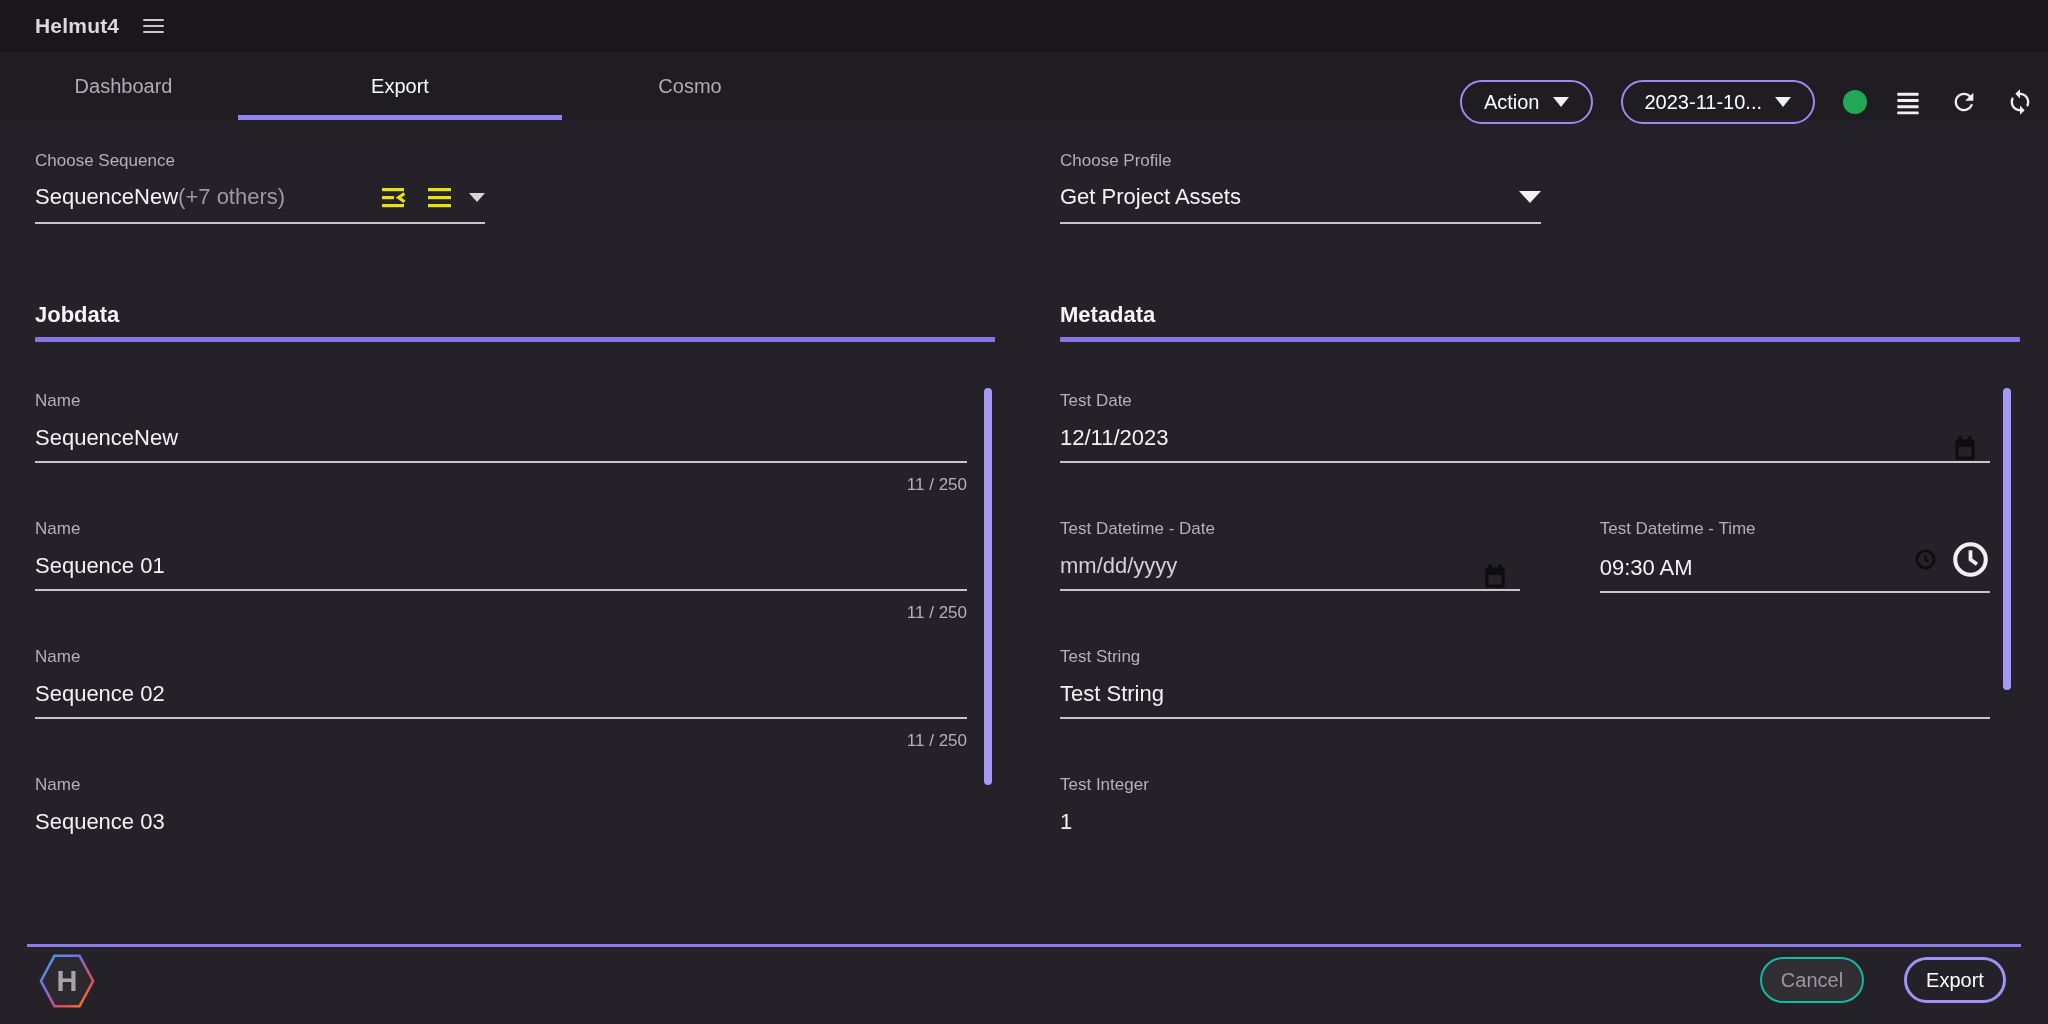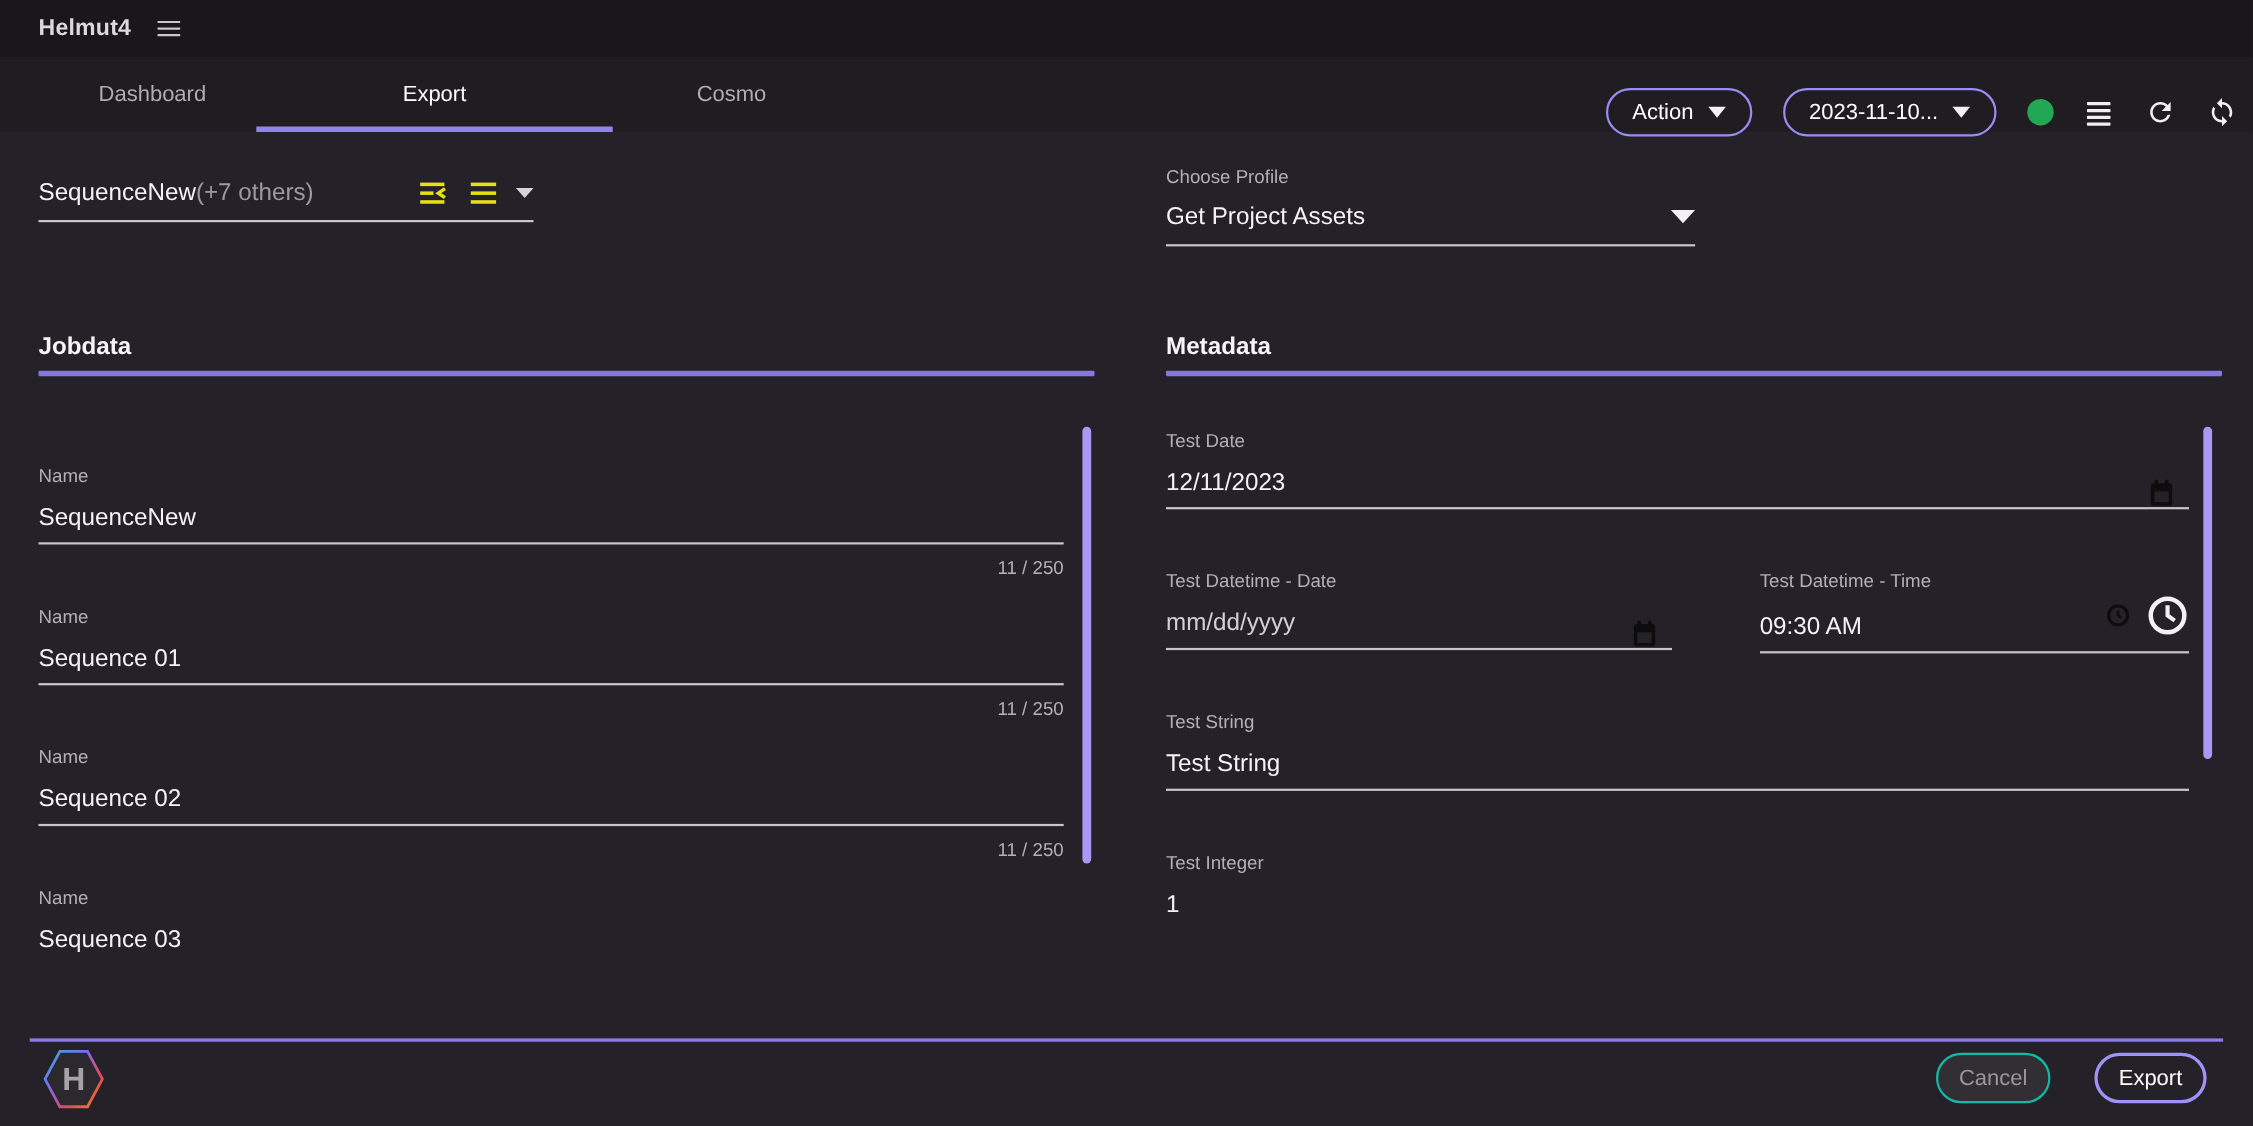--- a/index.html
+++ b/index.html
@@ -25,21 +25,21 @@
 
   
   .topbar{position:absolute;left:0;top:0;width:2048px;height:52px;background:var(--bg-top);
     display:flex;align-items:center;padding-left:35px;}
   .app-title{font-size:21px;font-weight:700;color:#dbd9dd;letter-spacing:.2px;}
   .top-menu{margin-left:24px;display:flex;flex-direction:column;gap:4px;cursor:pointer;}
   .top-menu span{display:block;width:21px;height:2px;background:#c9c7cb;border-radius:1px;}
 
   
   .tabbar{position:absolute;left:0;top:52px;width:2048px;height:68px;background:var(--bg-tab);}
-  .tabs{position:absolute;left:44px;top:0;height:68px;display:flex;}
+  .tabs{position:absolute;left:29px;top:0;height:68px;display:flex;gap:20px;}
   .tab{position:relative;height:68px;display:flex;align-items:center;justify-content:center;
     font-size:20px;color:#b0acb3;cursor:pointer;}
   .tab.t1{width:189px;}
   .tab.t2{width:324px;color:#ffffff;}
   .tab.t3{width:216px;}
   .tab .ink{position:absolute;left:0;bottom:0;width:100%;height:5px;background:var(--accent-tab);}
 
   .controls{position:absolute;right:14px;top:16px;height:68px;display:flex;align-items:center;gap:28px;}
   .pill{height:44px;border:2.5px solid var(--accent);border-radius:23px;background:transparent;
     display:flex;align-items:center;gap:13px;padding:0 22px;color:#ffffff;font-size:20px;cursor:pointer;}
@@ -62,21 +62,21 @@
     border-top:12px solid #f2f0f4;cursor:pointer;}
 
   
   .section{position:absolute;top:302px;}
   .section.left{left:35px;width:960px;}
   .section.right{left:1060px;width:960px;}
   .section-title{font-size:22px;font-weight:700;color:#f6f4f8;}
   .section-rule{height:5px;background:var(--accent-underline);margin-top:9px;border-radius:1px;}
 
   
-  .fields-left{position:absolute;left:35px;top:390px;width:932px;margin-top:32px;}
+  .fields-left{position:absolute;left:35px;top:390px;width:932px;}
   .fields-right{position:absolute;left:1060px;top:390px;width:930px;}
   .fieldblock{position:relative;height:128px;}
   .fieldblock input{display:block;width:100%;background:transparent;border:none;outline:none;
     color:var(--txt-white);font-size:22px;font-family:"Liberation Sans",sans-serif;margin-top:11px;height:30px;padding:0;}
   .fieldblock input::placeholder{color:#d3d1d6;opacity:1;}
   .fieldblock .underline{margin-top:8px;}
   .counter{margin-top:12px;text-align:right;font-size:17px;color:var(--txt-gray);}
   .input-wrap{position:relative;}
   .input-icon{position:absolute;right:12px;top:12px;}
   .row-split{display:flex;gap:16px;}
@@ -152,20 +152,21 @@
       </div>
       <div class="icon-btn">
         <svg width="28" height="28" viewBox="0 0 24 24" fill="#f0eef2">
           <path d="M12 4V1L8 5l4 4V6c3.31 0 6 2.69 6 6 0 1.01-.25 1.97-.7 2.8l1.46 1.46C19.54 15.03 20 13.57 20 12c0-4.42-3.58-8-8-8zm0 14c-3.31 0-6-2.69-6-6 0-1.01.25-1.97.7-2.8L5.24 7.74C4.46 8.97 4 10.43 4 12c0 4.42 3.58 8 8 8v3l4-4-4-4v3z"></path>
         </svg>
       </div>
     </div>
   </nav>
 
   <div class="chooser-seq">
+    <div class="field-label">Choose Sequence</div>
     <div class="value-row">
       <span class="value-text">SequenceNew</span>
       <span class="value-extra">(+7 others)</span>
       <span style="margin-left:auto;display:flex;align-items:center;gap:16px;">
         <span class="icon-btn">
           <svg width="30" height="23" viewBox="0 0 30 23">
             <rect x="1" y="2" width="22" height="3.2" fill="#e8e112"></rect>
             <rect x="1" y="10" width="12" height="3.2" fill="#e8e112"></rect>
             <rect x="1" y="18" width="22" height="3.2" fill="#e8e112"></rect>
             <path d="M23.5 7.5 L17.5 11.6 L23.5 15.7" fill="none" stroke="#e8e112" stroke-width="3.2"></path>

